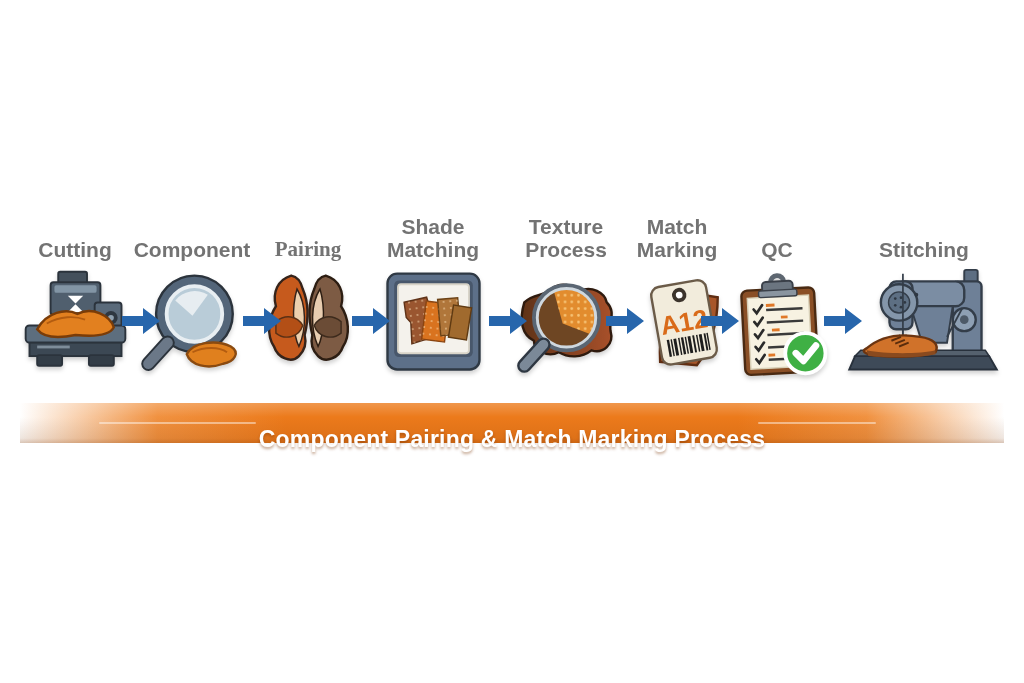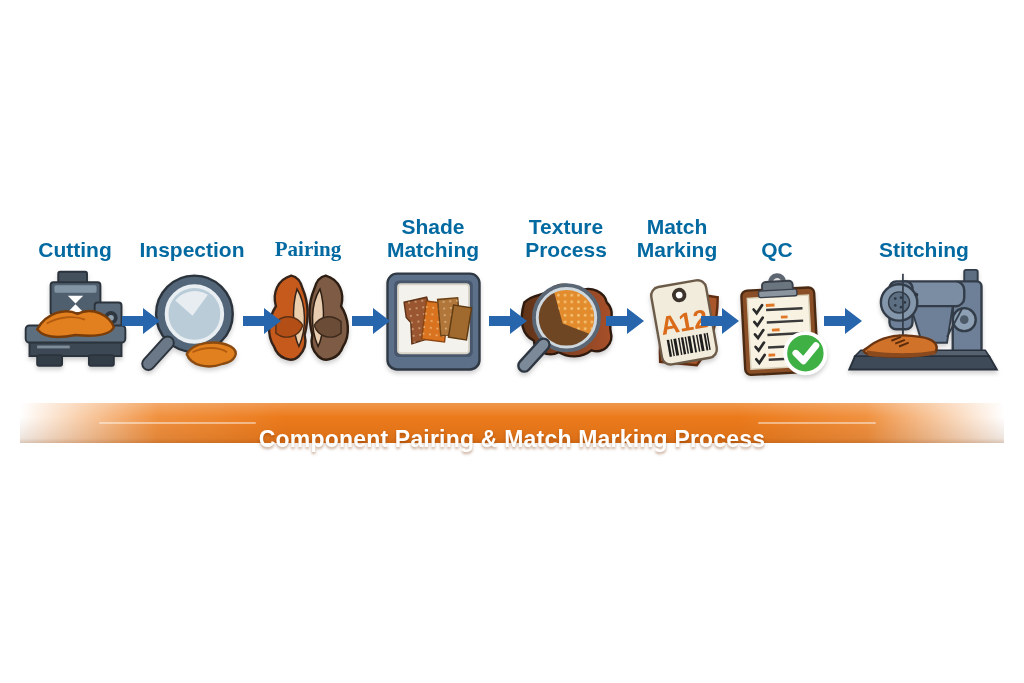--- a/index.html
+++ b/index.html
@@ -4,21 +4,21 @@
 <style>
   html,body{margin:0;padding:0;background:#ffffff;}
   #canvas{
     position:relative;width:1024px;height:683px;background:#ffffff;overflow:hidden;
     font-family:"Liberation Sans", sans-serif;
   }
   .step{position:absolute;top:205px;display:flex;flex-direction:column;align-items:center;}
   .step-label{
     height:57px;display:flex;align-items:flex-end;justify-content:center;
     text-align:center;font-weight:bold;font-size:21px;line-height:1.12;
-    color:#0369a1;width:100%;
+    color:#737373;width:100%;
   }
   .step-icon{margin-top:4px;}
   .step-icon svg{filter:drop-shadow(0 3px 2px rgba(0,0,0,0.18));}
   .arrow{position:absolute;top:306px;width:38px;height:30px;z-index:5;}
   .banner{
     position:absolute;left:20px;top:403px;width:984px;height:40px;
     background:
       linear-gradient(180deg, rgba(255,255,255,0.22) 0%, rgba(255,255,255,0) 35%, rgba(120,50,0,0.12) 88%, rgba(120,50,0,0.28) 100%),
       linear-gradient(90deg, rgba(236,122,27,0) 0%, rgba(238,126,30,0.85) 14%, #ec7a1b 27%, #ec7a1b 73%, rgba(238,126,30,0.85) 86%, rgba(236,122,27,0) 100%);
   }
@@ -55,21 +55,21 @@
         <rect x="20" y="93" width="26" height="11" rx="2" fill="#333d47" stroke="#2b333c" stroke-width="2"></rect>
         <rect x="74" y="93" width="26" height="11" rx="2" fill="#333d47" stroke="#2b333c" stroke-width="2"></rect>
         <rect x="20" y="83" width="34" height="3" fill="#7e8d9a"></rect>
         <path d="M20,66 C30,48 50,44 62,50 C78,42 96,52 100,64 C96,72 80,74 60,72 C40,76 26,74 20,66 Z" fill="#e2801f" stroke="#7a3c08" stroke-width="2.5"></path>
         <path d="M30,60 C44,52 60,52 70,56" fill="none" stroke="#b35c10" stroke-width="2"></path>
       </svg>
     </div>
   </div>
 
   <div class="step" style="left:132px;width:120px;">
-    <div class="step-label">Inspection</div>
+    <div class="step-label">Component</div>
     <div class="step-icon">
       <svg width="115" height="115" viewBox="0 0 120 120">
         <circle cx="62" cy="50" r="40" fill="#536579" stroke="#2b333c" stroke-width="2.5"></circle>
         <circle cx="62" cy="50" r="29" fill="#b9ccd8" stroke="#e8eef2" stroke-width="4"></circle>
         <path d="M42,36 A26,26 0 0 1 76,30 L60,52 Z" fill="#ffffff" opacity="0.65"></path>
         <path d="M34,80 L14,102" stroke="#2b333c" stroke-width="15" stroke-linecap="round"></path>
         <path d="M34,80 L14,102" stroke="#6b7888" stroke-width="11" stroke-linecap="round"></path>
         <path d="M54,92 C60,80 84,76 100,84 C110,90 104,100 92,102 C76,108 58,104 54,92 Z" fill="#e0801e" stroke="#8a4a10" stroke-width="2.5"></path>
         <path d="M60,90 C72,84 88,84 96,90" fill="none" stroke="#b35c10" stroke-width="2"></path>
       </svg>

